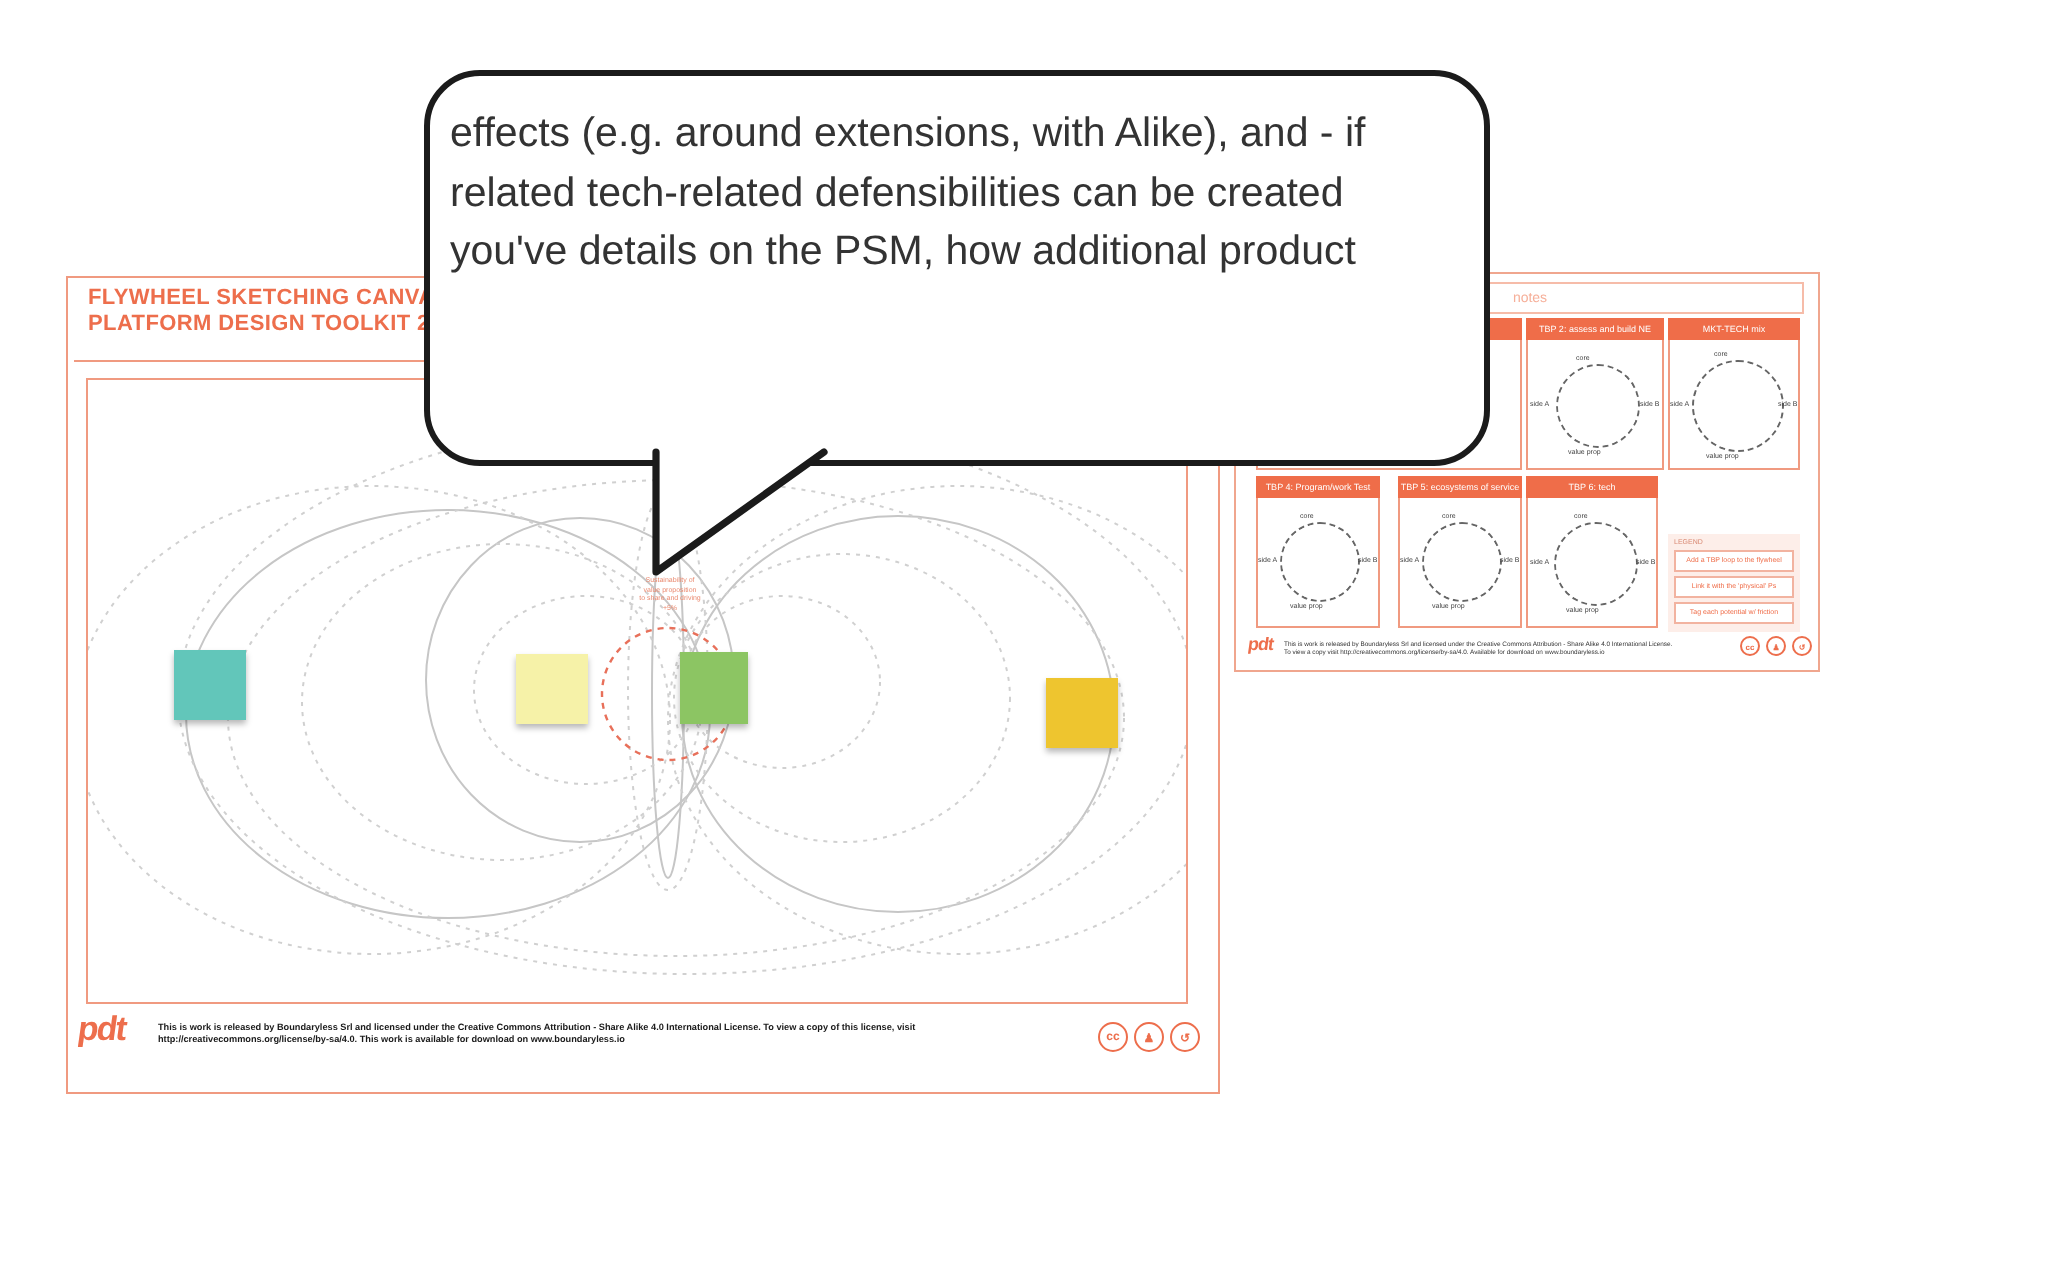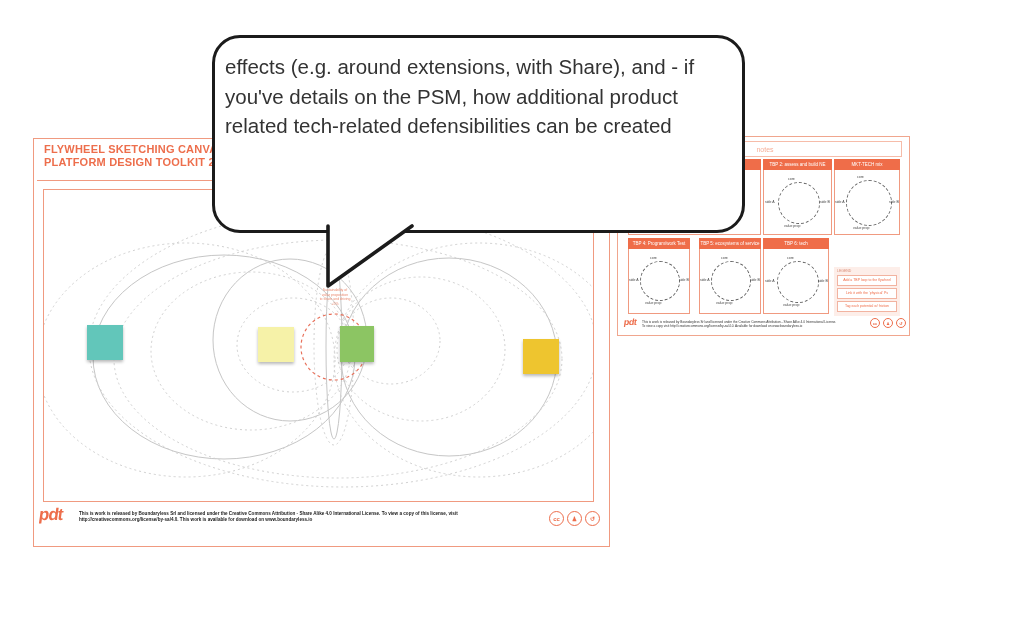--- a/index.html
+++ b/index.html
@@ -192,21 +192,21 @@
       <div>To view a copy visit http://creativecommons.org/license/by-sa/4.0. Available for download on www.boundaryless.io</div>
     </div>
     <div class="cc-row" style="left:252px;top:181px;">
       <div class="cc-badge cc-sm">cc</div>
       <div class="cc-badge cc-sm">♟</div>
       <div class="cc-badge cc-sm">↺</div>
     </div>
   </div>
 
   <div class="bubble">
-    <div>effects (e.g. around extensions, with Share), and - if</div>
+    <div>effects (e.g. around extensions, with Alike), and - if</div>
+    <div>related tech-related defensibilities can be created</div>
     <div>you've details on the PSM, how additional product</div>
-    <div>related tech-related defensibilities can be created</div>
   </div>
   <svg class="bubble-tail" width="100" height="72" viewBox="0 0 100 72">
     <path d="M8 2 L8 62 L92 2" fill="#ffffff" stroke="#1b1b1b" stroke-width="3.6" stroke-linecap="round" stroke-linejoin="round"></path>
   </svg>
 
 </div>
 
 </body></html>

